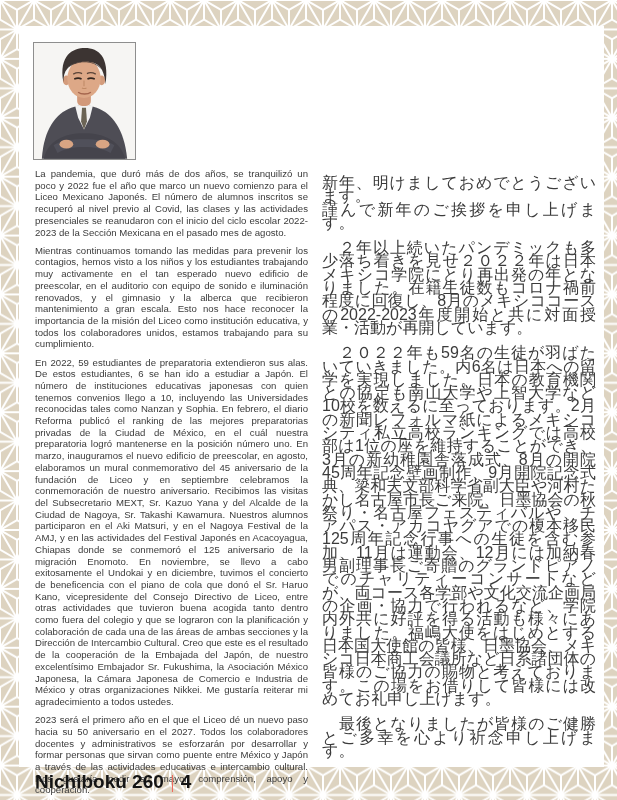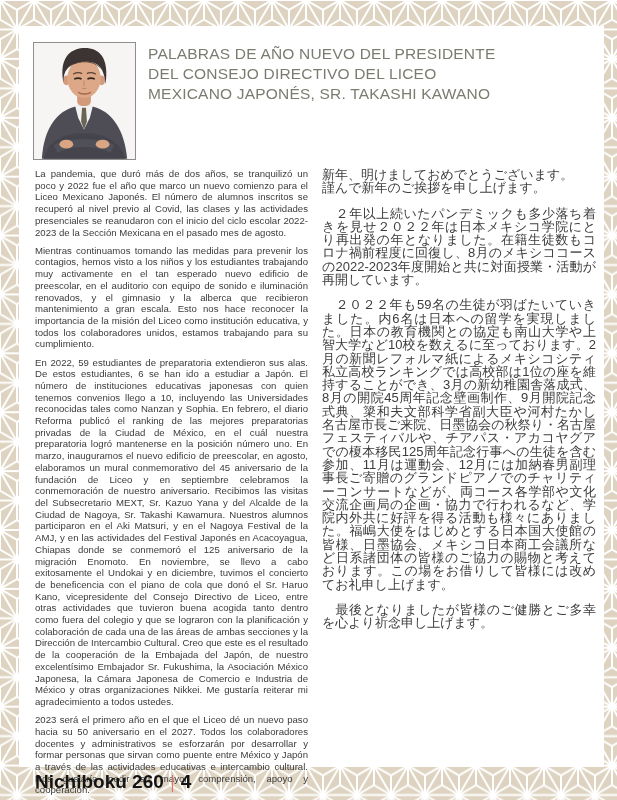--- a/index.html
+++ b/index.html
@@ -29,21 +29,21 @@
   }
 
   .col { position:absolute; top:168px; }
   .col-es { left:35px; width:273px; }
   .col-ja { left:322px; width:274px; }
   .col-es p {
     margin:0 0 6.5px 0; font-size:9.6px; line-height:11.7px;
     text-align:justify; color:#3b3b3b; white-space:pre-line;
   }
   .col-ja p {
-    margin:0 0 12px 0; font-size:13px; line-height:13.3px;
+    margin:8px 0 12px 0; font-size:16px; line-height:13.3px;
     text-align:justify; color:#3b3b3b; white-space:pre-line;
   }
 
   .footer {
     position:absolute; left:35px; top:771px;
     display:flex; align-items:baseline; gap:6px;
     font-size:19px; font-weight:700; color:#141414;
   }
   .footer .sep { color:#ed6a5f; font-weight:400; transform:scaleX(0.7); }
 </style>
@@ -88,23 +88,20 @@
       <ellipse cx="51" cy="36" rx="17" ry="20" fill="#dda887"></ellipse>
       <path d="M30 40 C25 12 40 5 52 5 C66 5 77 14 73 42 C72 30 68 23 63 21 C55 17 38 19 34 26 C31 29 30 34 30 40 Z" fill="#3c3432"></path>
       <path d="M34 26 C42 17 62 17 69 27 C66 22 60 19 52 19 C44 19 37 21 34 26 Z" fill="#3c3432"></path>
       <path d="M40 31.5 C43 30 47 30 49 31 M54 31 C56 30 60 30 63 31.5" stroke="#5a4438" stroke-width="1.4" fill="none"></path>
       <path d="M41 36.5 C43.5 35.5 46.5 35.5 48.5 36.5 M54.5 36.5 C56.5 35.5 59.5 35.5 62 36.5" stroke="#32251e" stroke-width="1.6" fill="none"></path>
       <path d="M51 38 L51 44 M49 45.5 C50 46.5 52.5 46.5 53.5 45.5" stroke="#c08a66" stroke-width="1.1" fill="none"></path>
       <path d="M45 50 C48 52.5 55 52.5 58 50" stroke="#a5654d" stroke-width="1.4" fill="none"></path>
     </svg>
   </div>
 
-  <div class="title-es">PALABRAS DE AÑO NUEVO DEL PRESIDENTE
-DEL CONSEJO DIRECTIVO DEL LICEO
-MEXICANO JAPONÉS, SR. TAKASHI KAWANO</div>
 
   <div class="col col-es">
       <p>La pandemia, que duró más de dos años, se tranquilizó un poco y 2022 fue el año que marco un nuevo comienzo para el Liceo Mexicano Japonés. El número de alumnos inscritos se recuperó al nivel previo al Covid, las clases y las actividades presenciales se reanudaron con el inicio del ciclo escolar 2022-2023 de la Sección Mexicana en el pasado mes de agosto.</p>
       <p>Mientras continuamos tomando las medidas para prevenir los contagios, hemos visto a los niños y los estudiantes trabajando muy activamente en el tan esperado nuevo edificio de preescolar, en el auditorio con equipo de sonido e iluminación renovados, y el gimnasio y la alberca que recibieron mantenimiento a gran escala. Esto nos hace reconocer la importancia de la misión del Liceo como institución educativa, y todos los colaboradores unidos, estamos trabajando para su cumplimiento.</p>
       <p>En 2022, 59 estudiantes de preparatoria extendieron sus alas. De estos estudiantes, 6 se han ido a estudiar a Japón. El número de instituciones educativas japonesas con quien tenemos convenios llego a 10, incluyendo las Universidades reconocidas tales como Nanzan y Sophia. En febrero, el diario Reforma publicó el ranking de las mejores preparatorias privadas de la Ciudad de México, en el cuál nuestra preparatoria logró mantenerse en la posición número uno. En marzo, inauguramos el nuevo edificio de preescolar, en agosto, elaboramos un mural conmemorativo del 45 aniversario de la fundación de Liceo y en septiembre celebramos la conmemoración de nuestro aniversario. Recibimos las visitas del Subsecretario MEXT, Sr. Kazuo Yana y del Alcalde de la Ciudad de Nagoya, Sr. Takashi Kawamura. Nuestros alumnos participaron en el Aki Matsuri, y en el Nagoya Festival de la AMJ, y en las actividades del Festival Japonés en Acacoyagua, Chiapas donde se conmemoró el 125 aniversario de la migración Enomoto. En noviembre, se llevo a cabo exitosamente el Undokai y en diciembre, tuvimos el concierto de beneficencia con el piano de cola que donó el Sr. Haruo Kano, vicepresidente del Consejo Directivo de Liceo, entre otras actividades que tuvieron buena acogida tanto dentro como fuera del colegio y que se lograron con la planificación y colaboración de cada una de las áreas de ambas secciones y la Dirección de Intercambio Cultural. Creo que este es el resultado de la cooperación de la Embajada del Japón, de nuestro excelentísimo Embajador Sr. Fukushima, la Asociación México Japonesa, la Cámara Japonesa de Comercio e Industria de México y otras organizaciones Nikkei. Me gustaría reiterar mi agradecimiento a todos ustedes.</p>
       <p>2023 será el primero año en el que el Liceo dé un nuevo paso hacia su 50 aniversario en el 2027. Todos los colaboradores docentes y administrativos se esforzarán por desarrollar y formar personas que sirvan como puente entre México y Japón a través de las actividades educativas e intercambio cultural. Nos gustaría pedir su mayor comprensión, apoyo y cooperación.</p>
     </div>
   <div class="col col-ja">
       <p>新年、明けましておめでとうございます。
 謹んで新年のご挨拶を申し上げます。</p>

